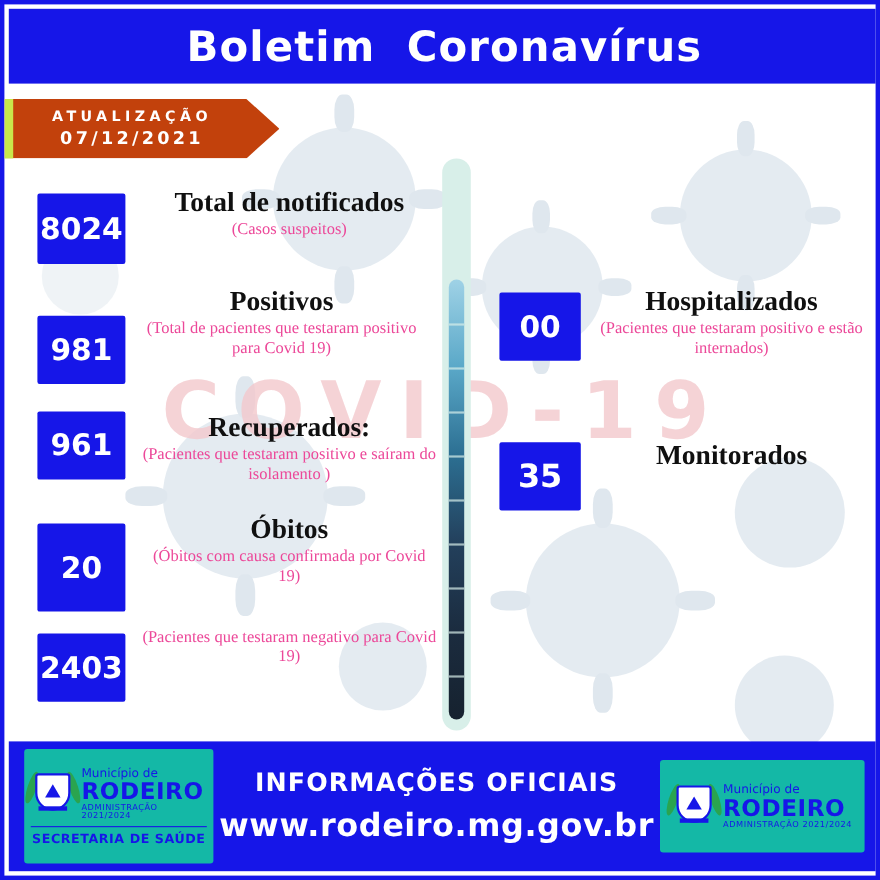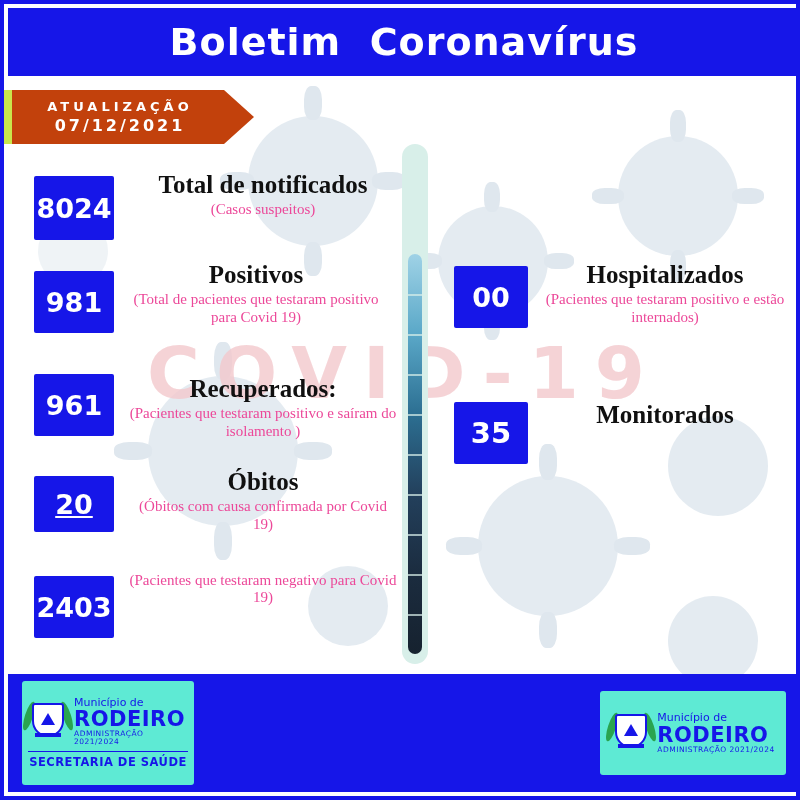--- a/index.html
+++ b/index.html
@@ -210,21 +210,21 @@
     font-weight: bold;
     letter-spacing: 1px;
   }
   .footer-center .fc-line2 {
     font-size: 29px;
     font-weight: bold;
     margin-top: 8px;
     letter-spacing: 0.5px;
   }
   .logo {
-    background: #5eead4;
+    background: #14b8a6;
     border-radius: 3px;
     display: flex;
     flex-direction: column;
     align-items: center;
     justify-content: center;
     box-sizing: border-box;
   }
   .logo-left {
     width: 172px;
     height: 104px;
@@ -387,41 +387,41 @@
     <div class="stat-box" style="width:80px; height:64px; font-size:27px;">
       <span>8024</span>
     </div>
   </div>
   <div class="stat-text" style="left:124px; top:168px; width:270px; z-index:2;">
     <div class="stat-title" style="font-size:25px;">Total de notificados</div>
     <div class="stat-sub" style="font-size:15px;">(Casos suspeitos)</div>
   </div>
 
   <div class="stat" style="left:30px; top:267px;">
-    <div class="stat-box" style="width:80px; height:62px; font-size:27px;">
+    <div class="stat-box" style="width:80px; height:62px; font-size:27px;margin-top:16px;">
       <span>981</span>
     </div>
   </div>
   <div class="stat-text" style="left:117px; top:258px; width:270px; z-index:2;">
     <div class="stat-title" style="font-size:25px;">Positivos</div>
     <div class="stat-sub" style="font-size:15px;">(Total de pacientes que testaram positivo para Covid 19)</div>
   </div>
 
   <div class="stat" style="left:30px; top:370px;">
     <div class="stat-box" style="width:80px; height:62px; font-size:27px;">
       <span>961</span>
     </div>
   </div>
   <div class="stat-text" style="left:124px; top:372px; width:270px; z-index:2;">
     <div class="stat-title" style="font-size:25px;">Recuperados:</div>
     <div class="stat-sub" style="font-size:15px;">(Pacientes que testaram positivo e saíram do isolamento )</div>
   </div>
 
   <div class="stat" style="left:30px; top:472px;">
-    <div class="stat-box" style="width:80px; height:56px; font-size:27px;text-decoration:underline;">
+    <div class="stat-box" style="width:80px; height:80px; font-size:27px;">
       <span>20</span>
     </div>
   </div>
   <div class="stat-text" style="left:124px; top:465px; width:270px; z-index:2;">
     <div class="stat-title" style="font-size:25px;">Óbitos</div>
     <div class="stat-sub" style="font-size:15px;">(Óbitos com causa confirmada por Covid 19)</div>
   </div>
 
   <div class="stat" style="left:30px; top:572px;">
     <div class="stat-box" style="width:80px; height:62px; font-size:27px;">
@@ -465,20 +465,24 @@
         </div>
         <div class="logo-textblock">
           <div class="logo-muni">Município de</div>
           <div class="logo-name">RODEIRO</div>
           <div class="logo-admin">ADMINISTRAÇÃO 2021/2024</div>
         </div>
       </div>
       <div class="logo-dept">SECRETARIA DE SAÚDE</div>
     </div>
 
+    <div class="footer-center">
+      <div class="fc-line1">INFORMAÇÕES OFICIAIS</div>
+      <div class="fc-line2">www.rodeiro.mg.gov.br</div>
+    </div>
 
     <div class="logo logo-right">
       <div class="logo-row">
         <div class="crest">
           <div class="crest-leaf-l"></div>
           <div class="crest-leaf-r"></div>
           <div class="crest-shield"></div>
           <div class="crest-star"></div>
           <div class="crest-bar"></div>
         </div>

